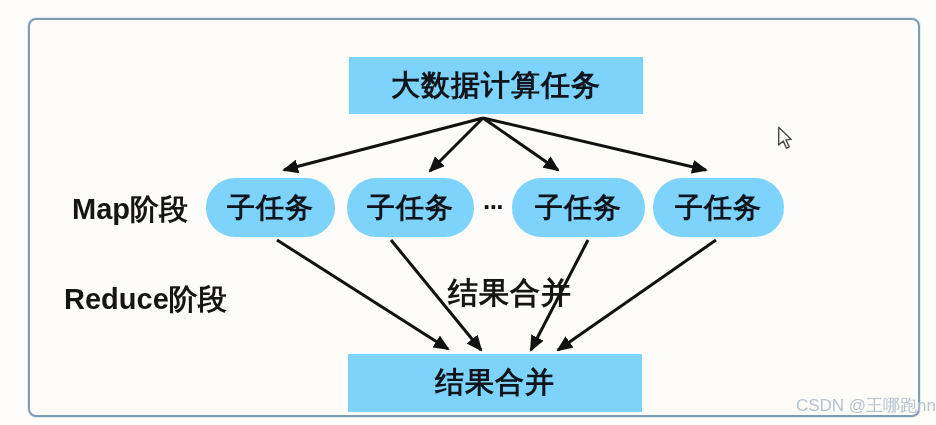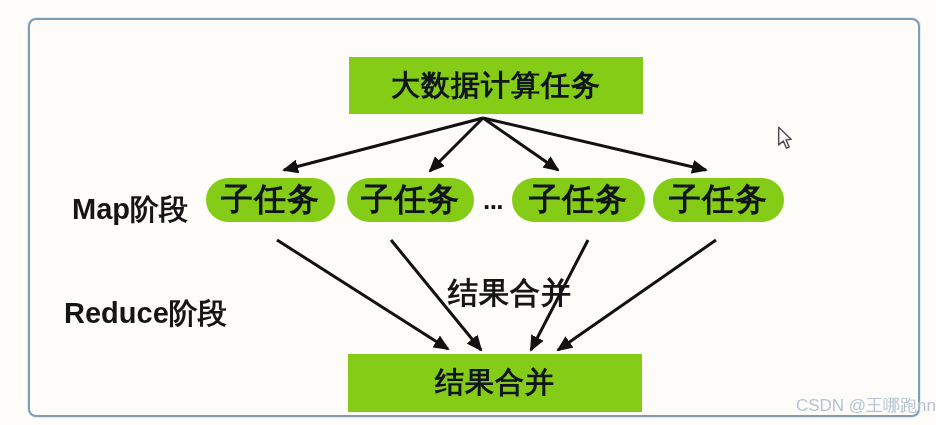--- a/index.html
+++ b/index.html
@@ -2,36 +2,36 @@
 <html><head>
 <meta charset="utf-8">
 <style>
   html,body{margin:0;padding:0;background:#fefdfa;}
   body{width:936px;height:425px;overflow:hidden;
        font-family:"Liberation Sans","DejaVu Sans",sans-serif;}
   .stage{position:relative;width:936px;height:425px;}
   .panel{position:absolute;left:28px;top:18px;width:888px;height:395px;
          border:2px solid #7e9cb4;border-radius:8px;background:#fdfcf8;
          box-shadow:0 0 0 1px #e3ecf2;}
-  .node{position:absolute;background:#84cc16;color:#10151c;font-weight:bold;
+  .node{position:absolute;background:#7dd3fc;color:#10151c;font-weight:bold;
         display:flex;align-items:center;justify-content:center;
         letter-spacing:1px;}
   .node-top{left:349px;top:57px;width:294px;height:57px;font-size:29px;}
-  .node-sub{top:178px;height:44px;font-size:32px;border-radius:29px;}
+  .node-sub{top:178px;height:59px;font-size:28px;border-radius:29px;}
   .sub1{left:206px;width:129px;}
   .sub2{left:347px;width:127px;}
   .sub3{left:512px;width:133px;}
   .sub4{left:653px;width:131px;}
   .node-result{left:348px;top:354px;width:294px;height:58px;font-size:29px;}
   .ellipsis{position:absolute;left:474px;top:178px;width:38px;height:59px;
             display:flex;align-items:center;justify-content:center;
             font-size:26px;font-weight:bold;color:#111;letter-spacing:-2px;}
   .phase-label{position:absolute;color:#151515;font-weight:bold;}
   .map-label{left:72px;top:190px;font-size:29px;}
-  .reduce-label{left:64px;top:294px;font-size:29px;}
+  .reduce-label{left:64px;top:280px;font-size:29px;}
   .merge-label{position:absolute;left:448px;top:273px;font-size:30px;
                font-weight:bold;color:#151515;letter-spacing:1px;}
   .arrows{position:absolute;left:0;top:0;width:936px;height:425px;
           pointer-events:none;}
   .watermark{position:absolute;right:0px;top:394px;width:764px;
              text-align:right;font-size:17px;color:#b6c3cf;z-index:5;}
   .cursor{position:absolute;left:776px;top:126px;z-index:6;}
 </style>
 </head>
 <body>

